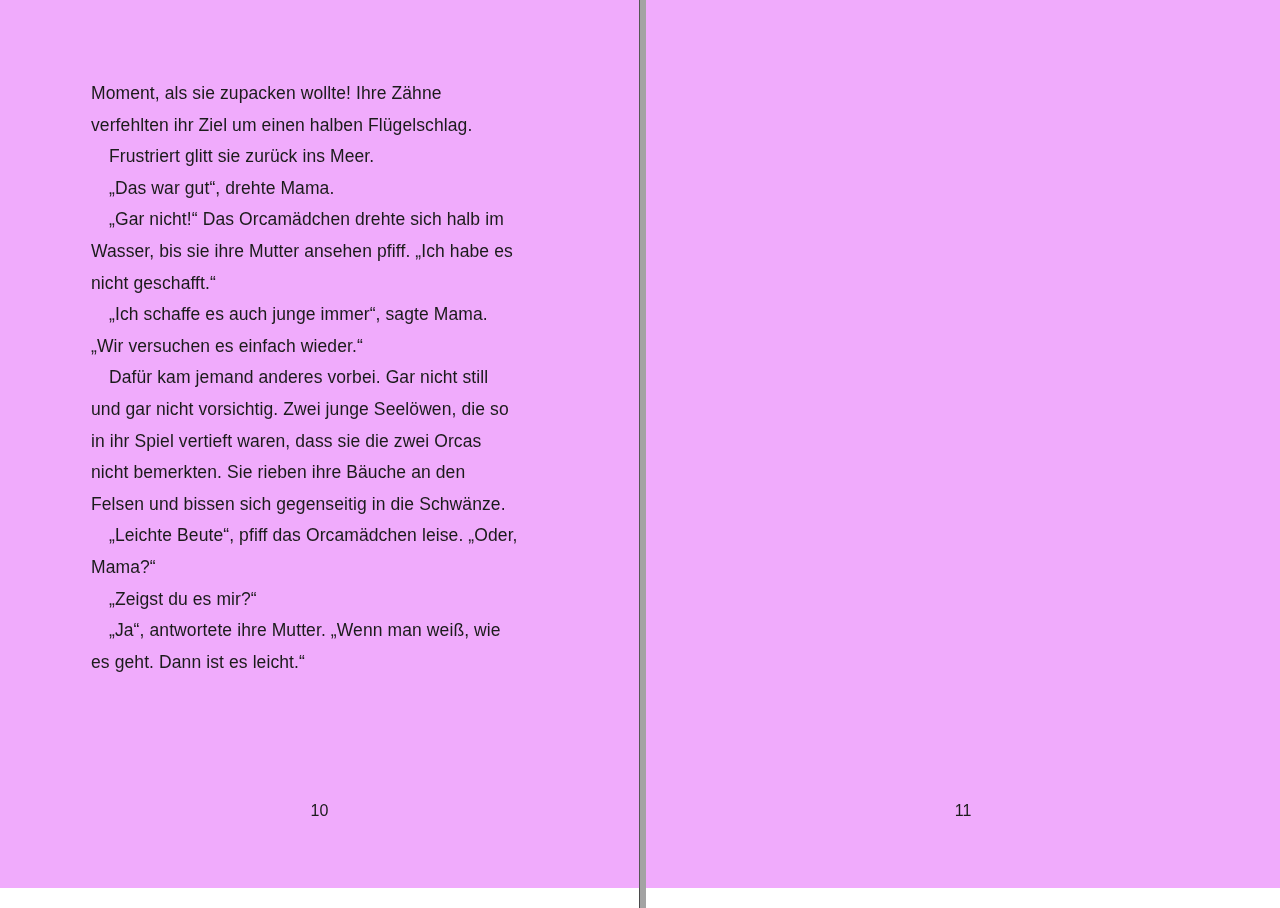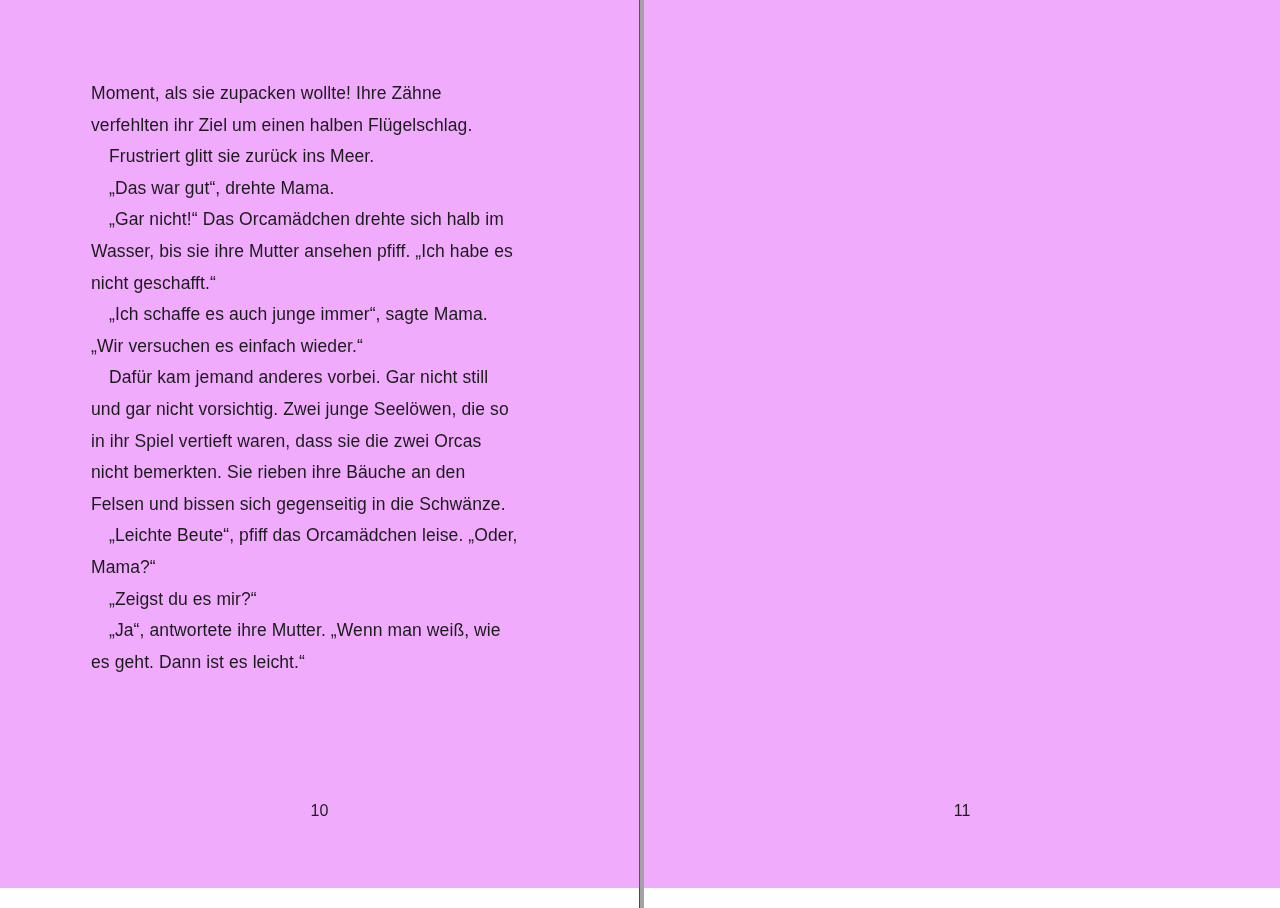--- a/index.html
+++ b/index.html
@@ -24,21 +24,21 @@
   .page {
     position: relative;
     width: 640px;
     height: 908px;
     box-sizing: border-box;
   }
   .page-left {
     border-right: 1px solid #4a4a4a;
   }
   .page-right {
-    border-left: 4px solid #a3a3a3;
+    border-left: 6px solid #a3a3a3;
   }
   .gutter-line {
     position: absolute;
     top: 0;
     bottom: 0;
     left: 639px;
     width: 1px;
     background: #555;
   }
   .text-block {

